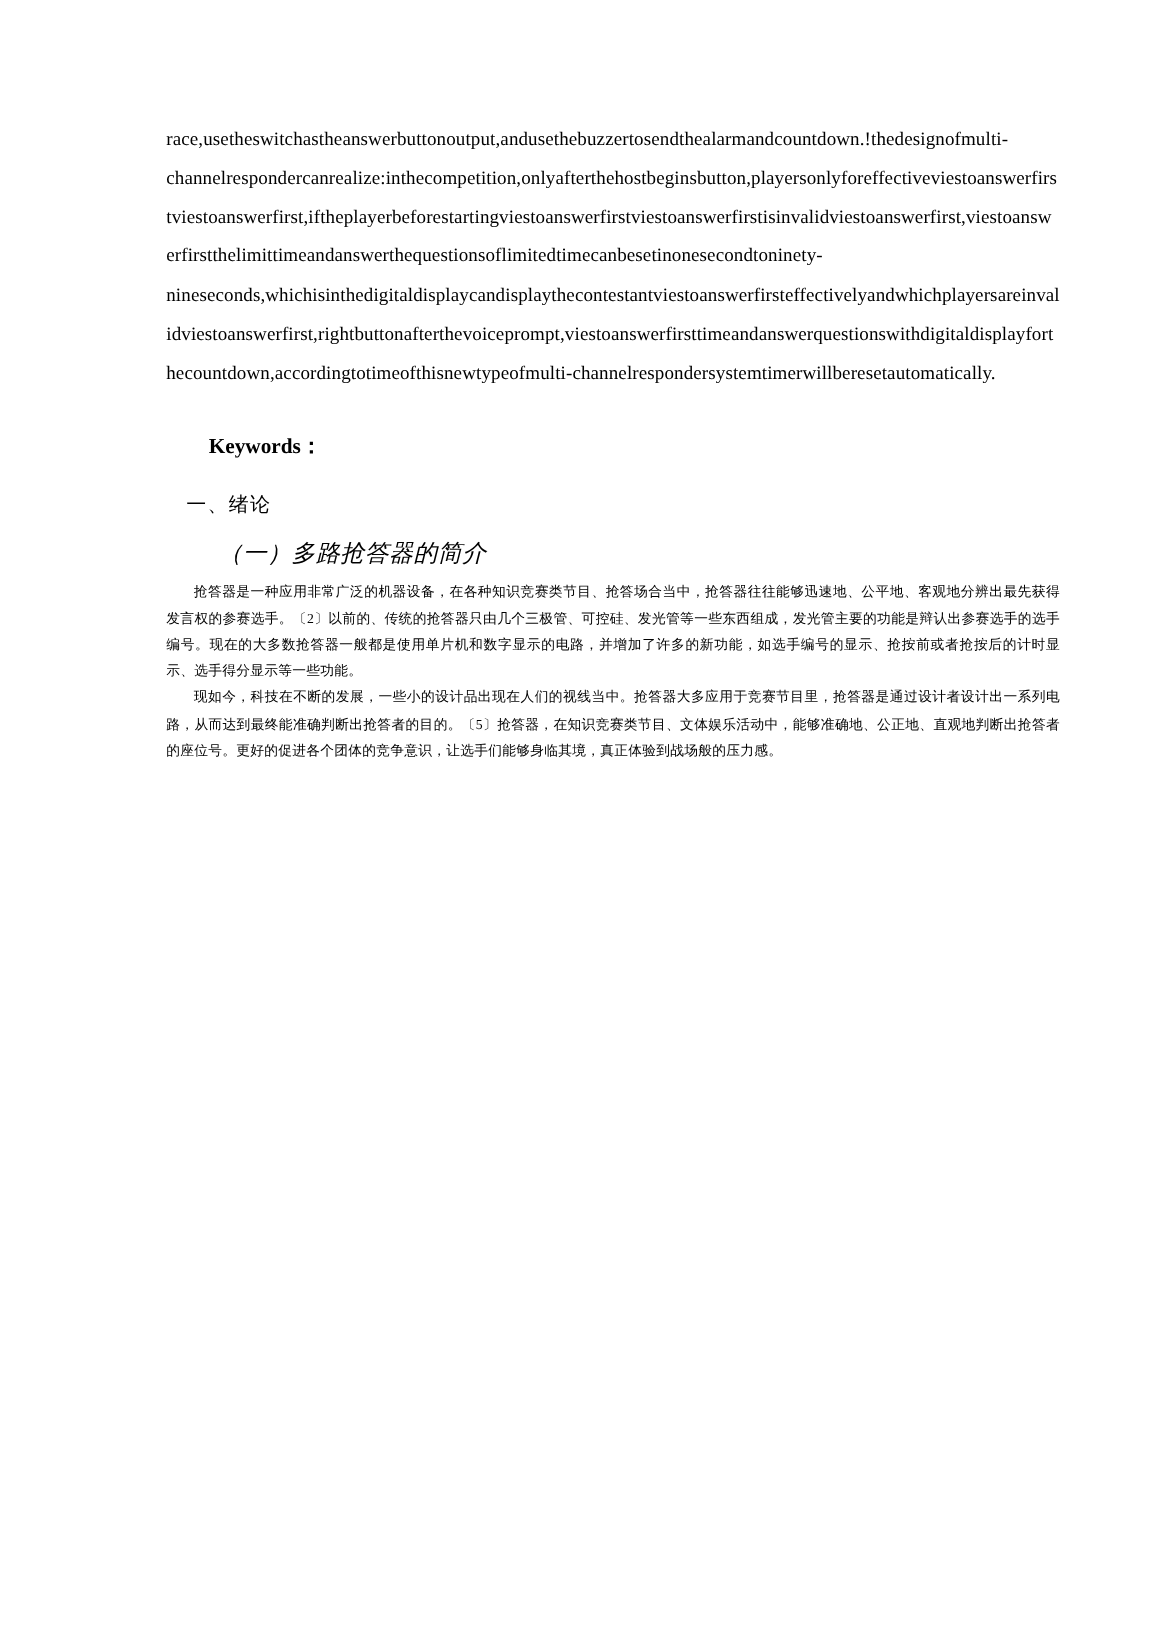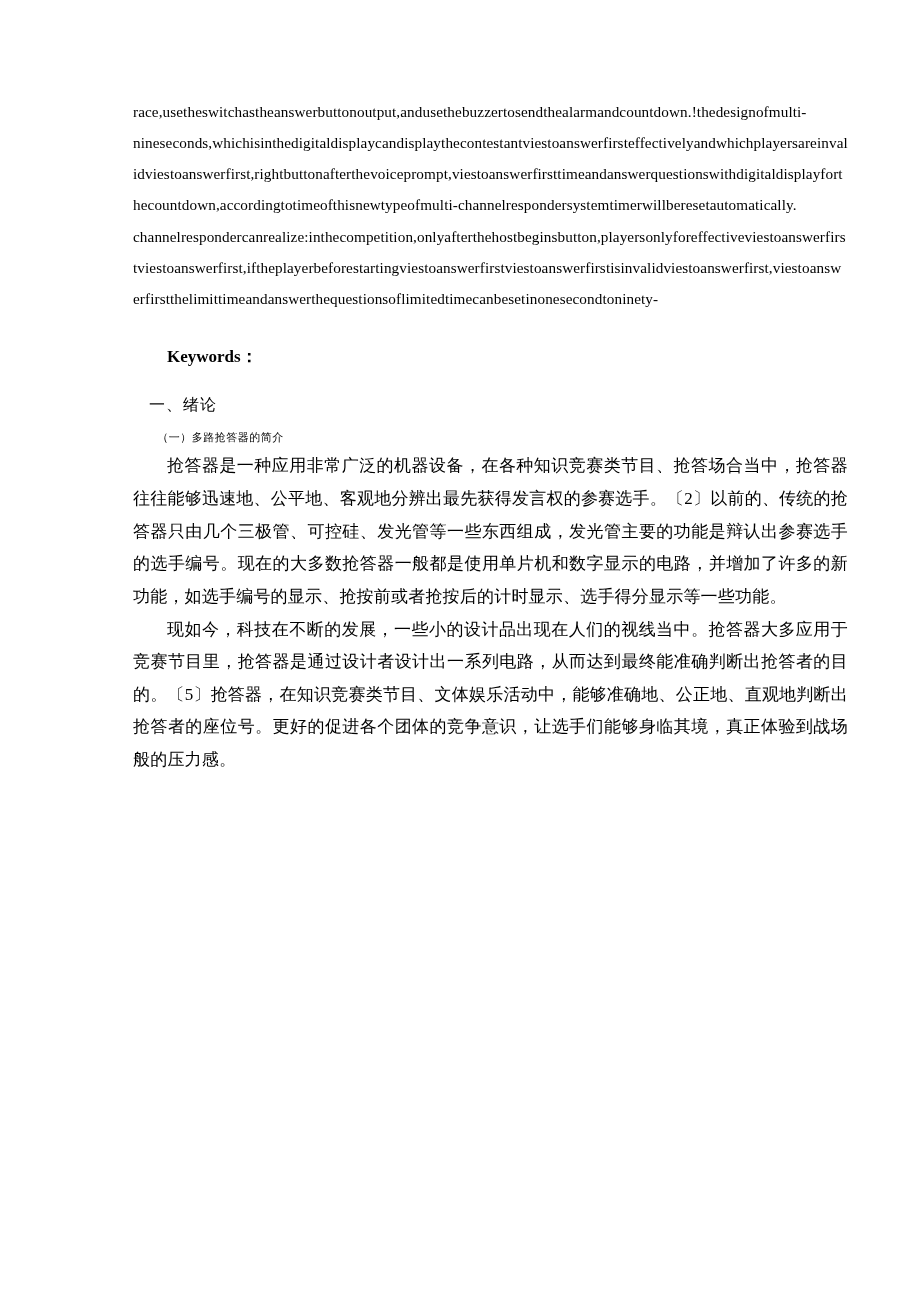--- a/index.html
+++ b/index.html
@@ -46,48 +46,49 @@
   }
   h1.section-title {
     font-size: 16px;
     font-weight: normal;
     margin: 18px 0 10px 0;
     text-indent: 1em;
     letter-spacing: 1px;
     line-height: 1.6;
   }
   h2.subsection-title {
-    font-size: 11px;
+    font-size: 19px;
     font-weight: normal;
     margin: 8px 0 4px 0;
     text-indent: 2.2em;
     letter-spacing: 0.5px;
     line-height: 1.7;
+    font-style: italic;
   }
   .cn-body p {
-    font-size: 17px;
+    font-size: 11px;
     line-height: 1.92;
     text-align: justify;
     margin: 0;
     text-indent: 2em;
     letter-spacing: 0.2px;
   }
   .cn-body p.indent-wide {
     text-indent: 4.2em;
   }
 </style>
 </head>
 <body>
 
 <div class="page">
 
   <div class="abstract-body">
     <p>race,usetheswitchastheanswerbuttonoutput,andusethebuzzertosendthealarmandcountdown.!thedesignofmulti-</p>
+    <p>channelrespondercanrealize:inthecompetition,onlyafterthehostbeginsbutton,playersonlyforeffectiveviestoanswerfirstviestoanswerfirst,iftheplayerbeforestartingviestoanswerfirstviestoanswerfirstisinvalidviestoanswerfirst,viestoanswerfirstthelimittimeandanswerthequestionsoflimitedtimecanbesetinonesecondtoninety-</p>
     <p>nineseconds,whichisinthedigitaldisplaycandisplaythecontestantviestoanswerfirsteffectivelyandwhichplayersareinvalidviestoanswerfirst,rightbuttonafterthevoiceprompt,viestoanswerfirsttimeandanswerquestionswithdigitaldisplayforthecountdown,accordingtotimeofthisnewtypeofmulti-channelrespondersystemtimerwillberesetautomatically.</p>
-    <p>channelrespondercanrealize:inthecompetition,onlyafterthehostbeginsbutton,playersonlyforeffectiveviestoanswerfirstviestoanswerfirst,iftheplayerbeforestartingviestoanswerfirstviestoanswerfirstisinvalidviestoanswerfirst,viestoanswerfirstthelimittimeandanswerthequestionsoflimitedtimecanbesetinonesecondtoninety-</p>
   </div>
 
   <div class="keywords-label">Keywords：</div>
 
   <h1 class="section-title">一、绪论</h1>
   <h2 class="subsection-title">（一）多路抢答器的简介</h2>
 
   <div class="cn-body">
     <p>抢答器是一种应用非常广泛的机器设备，在各种知识竞赛类节目、抢答场合当中，抢答器往往能够迅速地、公平地、客观地分辨出最先获得发言权的参赛选手。〔2〕以前的、传统的抢答器只由几个三极管、可控硅、发光管等一些东西组成，发光管主要的功能是辩认出参赛选手的选手编号。现在的大多数抢答器一般都是使用单片机和数字显示的电路，并增加了许多的新功能，如选手编号的显示、抢按前或者抢按后的计时显示、选手得分显示等一些功能。</p>
     <p>现如今，科技在不断的发展，一些小的设计品出现在人们的视线当中。抢答器大多应用于竞赛节目里，抢答器是通过设计者设计出一系列电路，从而达到最终能准确判断出抢答者的目的。〔5〕抢答器，在知识竞赛类节目、文体娱乐活动中，能够准确地、公正地、直观地判断出抢答者的座位号。更好的促进各个团体的竞争意识，让选手们能够身临其境，真正体验到战场般的压力感。</p>

